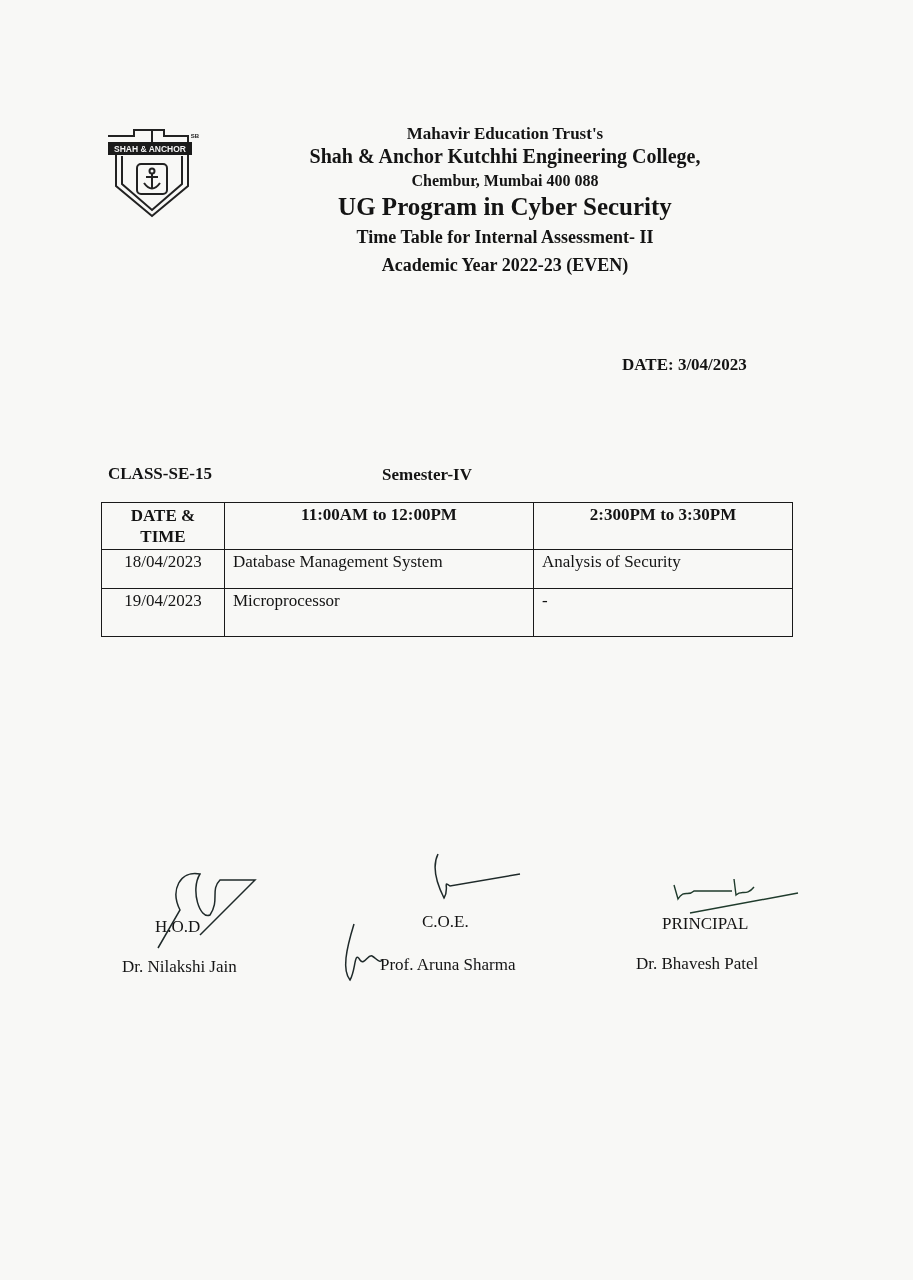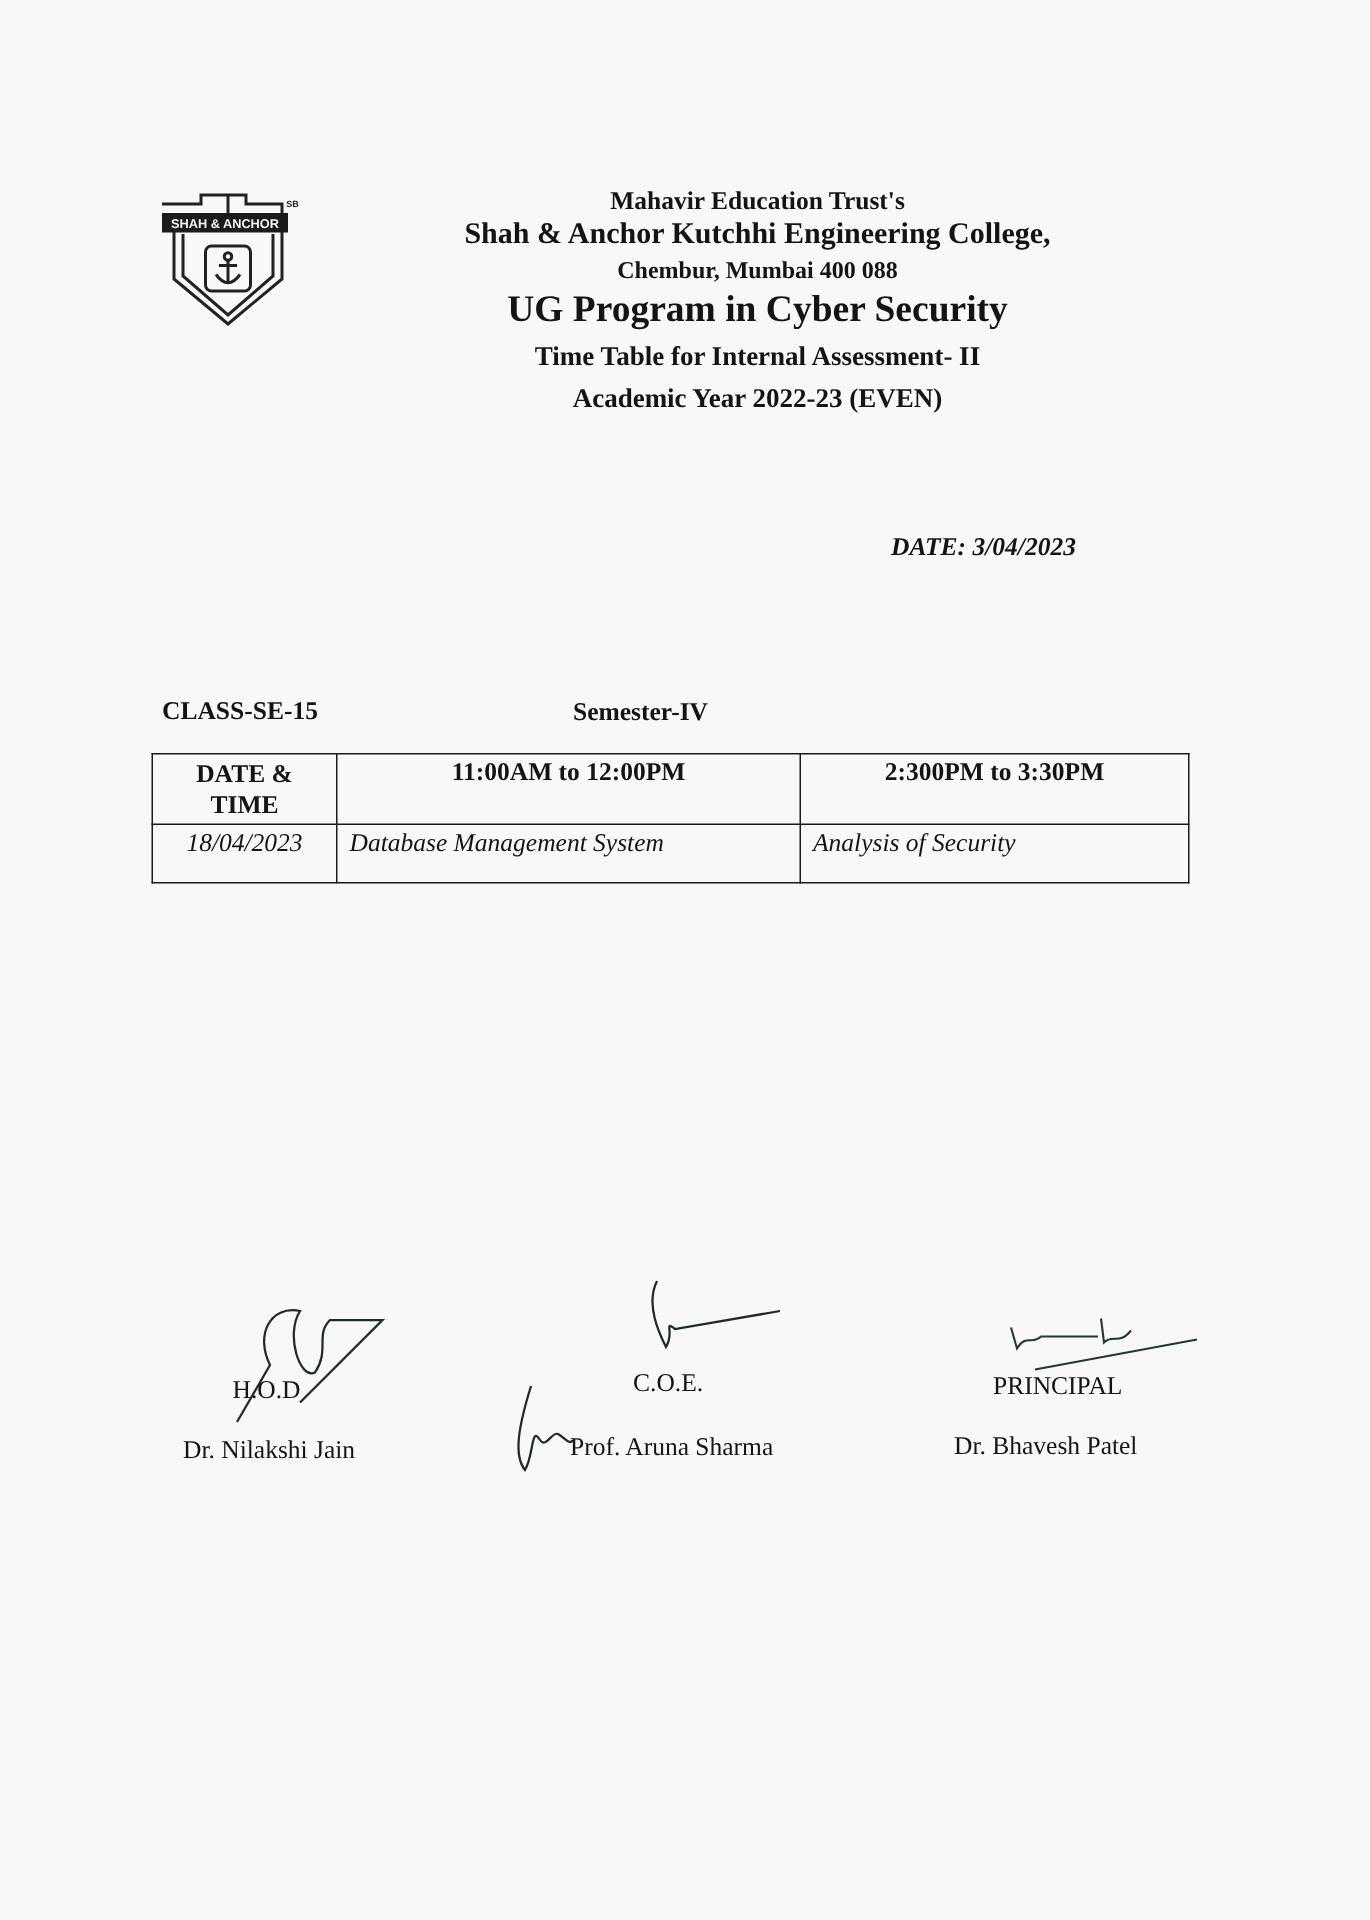--- a/index.html
+++ b/index.html
@@ -10,35 +10,35 @@
     color: #141414;
   }
   .logo { position: absolute; left: 104px; top: 124px; width: 96px; height: 96px; }
   .hdr { position: absolute; left: 270px; width: 470px; text-align: center; font-weight: bold; white-space: nowrap; }
   .h1 { top: 124px; font-size: 17px; }
   .h2 { top: 145px; font-size: 20px; }
   .h3 { top: 172px; font-size: 16px; }
   .h4 { top: 193px; font-size: 25px; }
   .h5 { top: 227px; font-size: 18px; }
   .h6 { top: 255px; font-size: 18px; }
-  .date { position: absolute; left: 594px; top: 355px; font-size: 17px; font-weight: bold; font-style: italic; }
+  .date { position: absolute; left: 622px; top: 355px; font-size: 17px; font-weight: bold; }
   .cls { position: absolute; left: 108px; top: 464px; font-size: 17px; font-weight: bold; }
   .sem { position: absolute; left: 382px; top: 465px; font-size: 17px; font-weight: bold; }
   table.tt {
     position: absolute; left: 101px; top: 502px; width: 692px;
     border-collapse: collapse; font-size: 17px;
   }
   table.tt td, table.tt th { border: 1.5px solid #1a1a1a; vertical-align: top; padding: 2px 8px; }
   table.tt th { font-weight: bold; }
   th.c0 { width: 106px; text-align: center; line-height: 21px; padding-top: 6px; margin-top: 44px; }
   th.c1 { width: 292px; text-align: center; padding-top: 8px; }
   th.c2 { text-align: center; padding-top: 5px; }
   tr.hrow { height: 44px; }
   tr.r1 { height: 39px; }
-  tr.r2 { height: 39px; font-style: italic; }
+  tr.r2 { height: 39px; }
   tr.r3 { height: 48px; }
   td.d { text-align: center; padding-top: 7px; }
   td.s { padding-top: 8px; }
   td.s2 { padding-top: 6px; }
   .sig { position: absolute; font-size: 17px; white-space: nowrap; }
   .sigsvg { position: absolute; overflow: visible; }
 </style>
 </head>
 <body>
 
@@ -77,20 +77,25 @@
       <tr class="hrow">
     <th class="c0">DATE &amp; TIME</th>
     <th class="c1">11:00AM to 12:00PM</th>
     <th class="c2">2:300PM to 3:30PM</th>
   </tr>
   <tr class="r2">
     <td class="d">18/04/2023</td>
     <td class="s">Database Management System</td>
     <td class="s2">Analysis of Security</td>
   </tr>
+  <tr class="r3">
+    <td class="d">19/04/2023</td>
+    <td class="s">Microprocessor</td>
+    <td class="s2">-</td>
+  </tr>
 </tbody>
   </table>
 
 <svg class="sigsvg" style="left:140px; top:860px;" width="130" height="90">
   <path d="M18 88 L40 50 C30 30 40 10 60 14 C50 30 60 60 70 55 C80 40 70 30 80 20 L115 20 L60 75" fill="none" stroke="#1f2a2a" stroke-width="1.5"></path>
 </svg>
 <svg class="sigsvg" style="left:420px; top:850px;" width="110" height="60">
   <path d="M18 4 C10 20 20 40 24 48 C30 38 22 30 30 36 L100 24" fill="none" stroke="#1f2a2a" stroke-width="1.5"></path>
 </svg>
 <svg class="sigsvg" style="left:340px; top:920px;" width="50" height="65">

